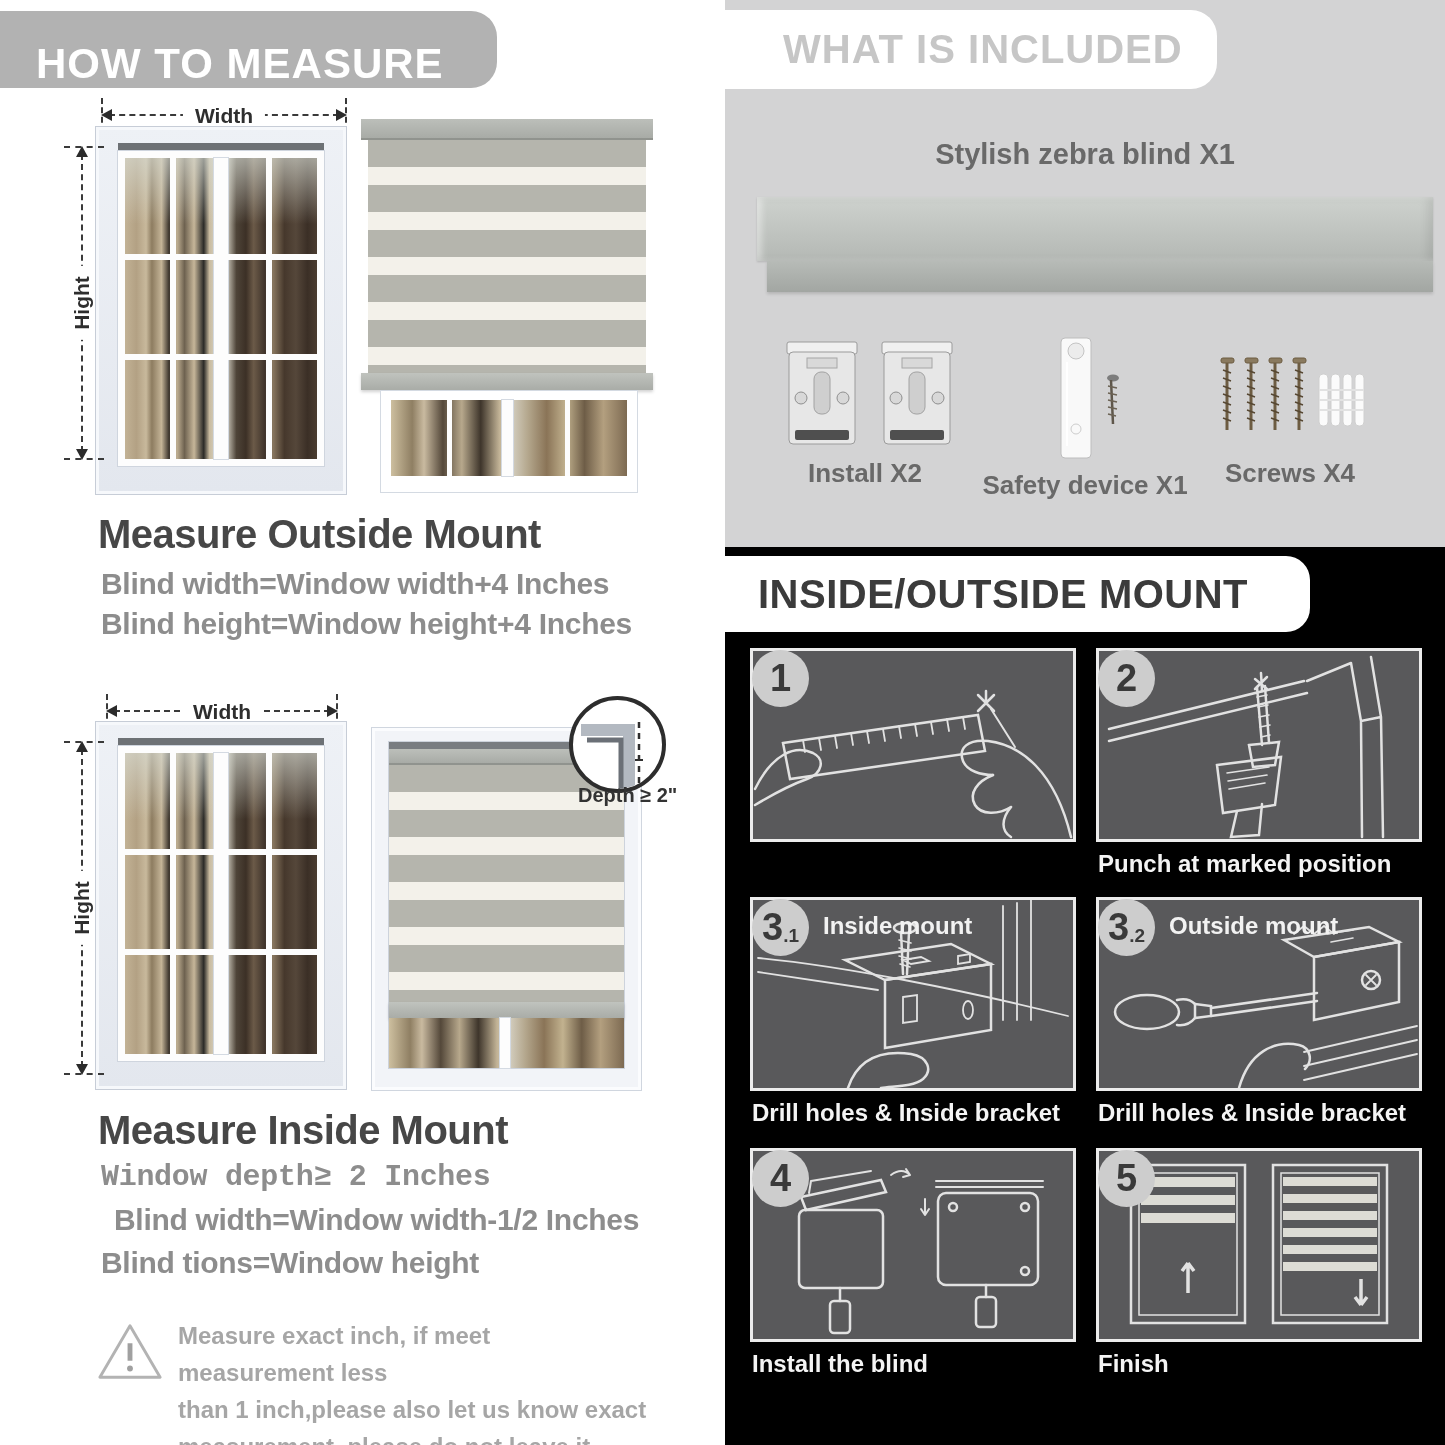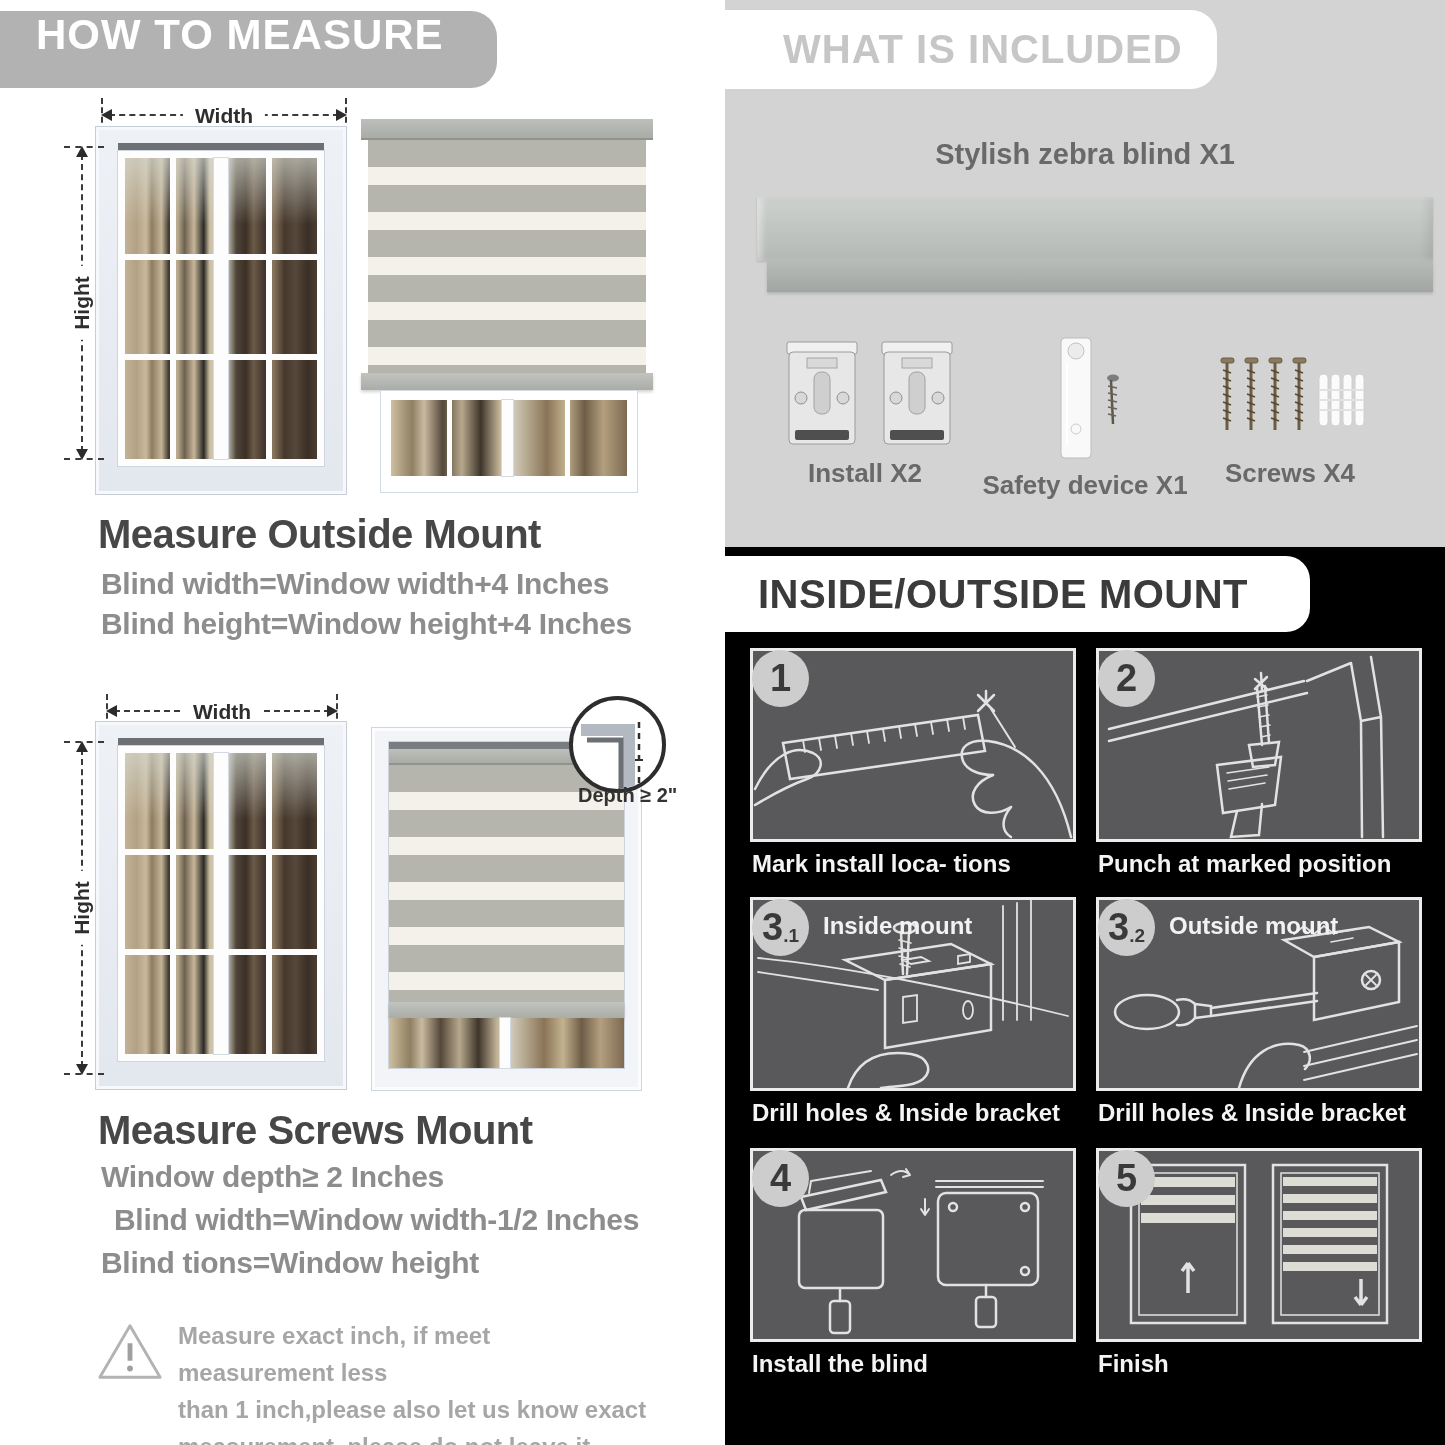--- a/index.html
+++ b/index.html
@@ -2,21 +2,21 @@
 <html><head>
 <meta charset="utf-8">
 <style>
   * { margin:0; padding:0; box-sizing:border-box; }
   body { background:#fff; font-family:"Liberation Sans", sans-serif; }
   #canvas { position:relative; width:1445px; height:1445px; background:#ffffff; overflow:hidden; }
   .abs { position:absolute; }
 
   
   .howto-banner { position:absolute; left:0; top:11px; width:497px; height:77px;
-    background:#b2b2b2; border-radius:0 26px 26px 0; display:flex; align-items:flex-start; }
+    background:#b2b2b2; border-radius:0 26px 26px 0; display:flex; align-items:flex-end; }
   .howto-banner span { color:#fff; font-size:42px; font-weight:800; letter-spacing:1px; padding-left:36px; }
 
   .sec-title { position:absolute; color:#474747; font-size:40px; font-weight:800; letter-spacing:-0.5px; }
   .sec-line  { position:absolute; color:#8d8d8d; font-size:30px; font-weight:700; letter-spacing:-0.3px; }
 
   
   .harrow { position:absolute; height:22px; }
   .harrow .line { position:absolute; left:8px; right:8px; top:10px; border-top:2px dashed #3a3a3a; }
   .harrow .ah { position:absolute; top:5px; width:0; height:0; border-top:6px solid transparent; border-bottom:6px solid transparent; }
   .harrow .ah.l { left:0; border-right:11px solid #2b2b2b; }
@@ -200,22 +200,22 @@
   <div class="callout" style="left:569px; top:696px; width:97px; height:97px;">
     <svg width="89" height="89" viewBox="0 0 89 89">
       <path d="M8,30 L56,30 L56,89" stroke="#b3b9c1" stroke-width="12" fill="none"></path>
       <path d="M14,40 L48,40 L48,89" stroke="#6b7077" stroke-width="5" fill="none"></path>
       <path d="M66,22 L66,89" stroke="#2f2f2f" stroke-width="2.5" stroke-dasharray="6 5" fill="none"></path>
       <path d="M62,60 L70,60" stroke="#2f2f2f" stroke-width="2" fill="none"></path>
     </svg>
   </div>
   <div class="depth-label" style="left:578px; top:784px;">Depth ≥ 2"</div>
 
-  <div class="sec-title" style="left:98px; top:1108px;">Measure Screws Mount</div>
-  <div class="sec-line" style="left:101px; top:1160px;">Window depth≥ 2 Inches</div>
+  <div class="sec-title" style="left:98px; top:1108px;">Measure Inside Mount</div>
+  <div class="sec-line" style="left:101px; top:1160px;font-family:Liberation Mono, monospace;">Window depth≥ 2 Inches</div>
   <div class="sec-line" style="left:114px; top:1203px;">Blind width=Window width-1/2 Inches</div>
   <div class="sec-line" style="left:101px; top:1246px;">Blind tions=Window height</div>
 
   <svg class="abs" style="left:96px; top:1320px;" width="68" height="64" viewBox="0 0 70 64">
     <path d="M35,5 L66,58 L4,58 Z" stroke="#b3b3b3" stroke-width="3" fill="none" stroke-linejoin="round"></path>
     <line x1="35" y1="23" x2="35" y2="41" stroke="#a0a0a0" stroke-width="5"></line>
     <circle cx="35" cy="49" r="3" fill="#a0a0a0"></circle>
   </svg>
   <div class="warn-text" style="left:178px; top:1317px; width:470px;">
     <div>Measure exact inch, if meet measurement less</div>
@@ -310,21 +310,20 @@
         <path d="M318,186 C302,120 268,94 235,90 C215,88 205,97 210,110 C214,120 228,124 240,124"></path>
         <path d="M240,124 C225,130 215,142 222,154 C228,164 245,164 258,156"></path>
         <path d="M258,156 C248,168 248,180 258,186"></path>
         <path d="M238,58 L262,96" stroke-width="2"></path>
       </svg>
       <div class="badge">
           <span>1</span>
           <span class="sub"></span>
         </div>
     </div>
-    <div class="step-cap" style="left:27px; top:303px;">Mark install loca- tions</div>
 
     <div class="step-box" style="left:371px; top:101px;">
       <svg class="step-art" viewBox="0 0 320 188" fill="none" stroke="#e2e2e2" stroke-width="2.5" stroke-linecap="round">
         <path d="M10,78 L205,30 M10,90 L208,42"></path>
         <path d="M252,12 L262,70 L263,186 M272,6 L282,66 L284,186 M208,30 L252,12 M262,70 L282,66"></path>
         <path d="M158,36 L163,94 M166,35 L170,92"></path>
         <path d="M158,46 l10,-2 M159,56 l10,-2 M160,66 l10,-2 M161,76 l10,-2 M162,86 l9,-2" stroke-width="1.6"></path>
         <path d="M156,28 l12,10 M168,26 l-12,12 M162,22 l1,18"></path>
         <path d="M150,94 L180,91 L176,114 L154,116 Z"></path>
         <path d="M118,114 L182,106 L176,154 L124,162 Z"></path>

